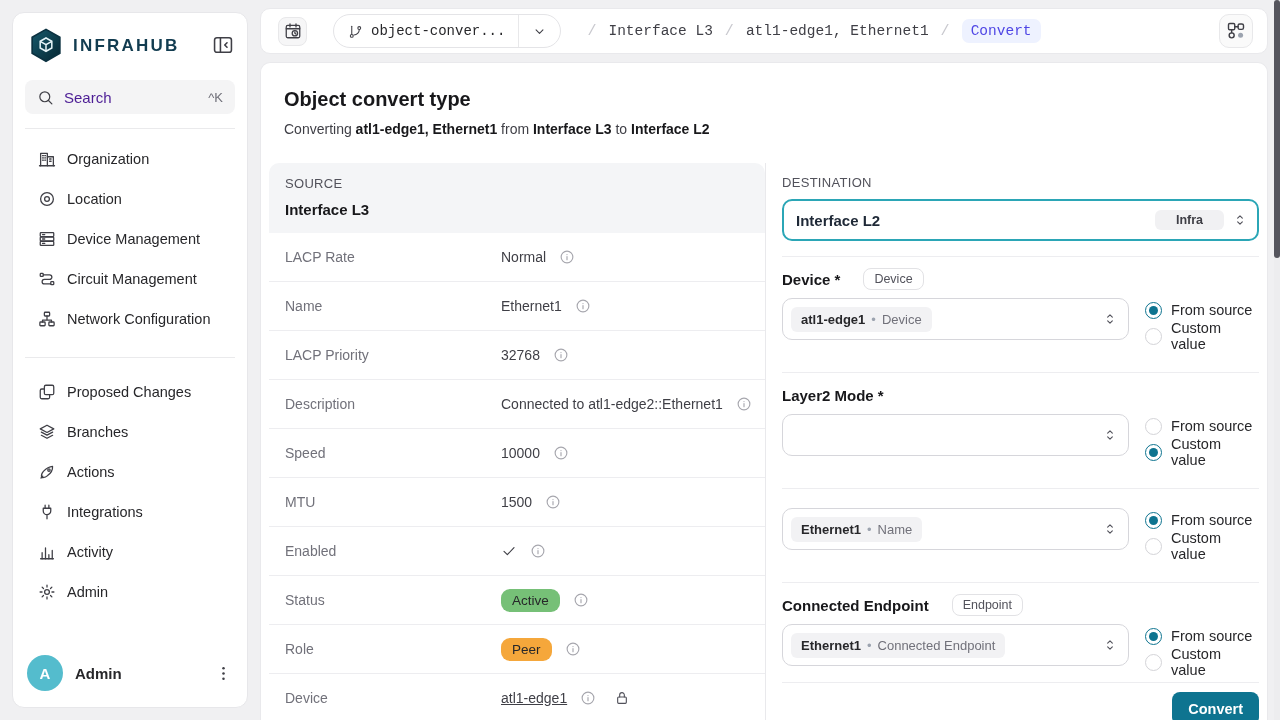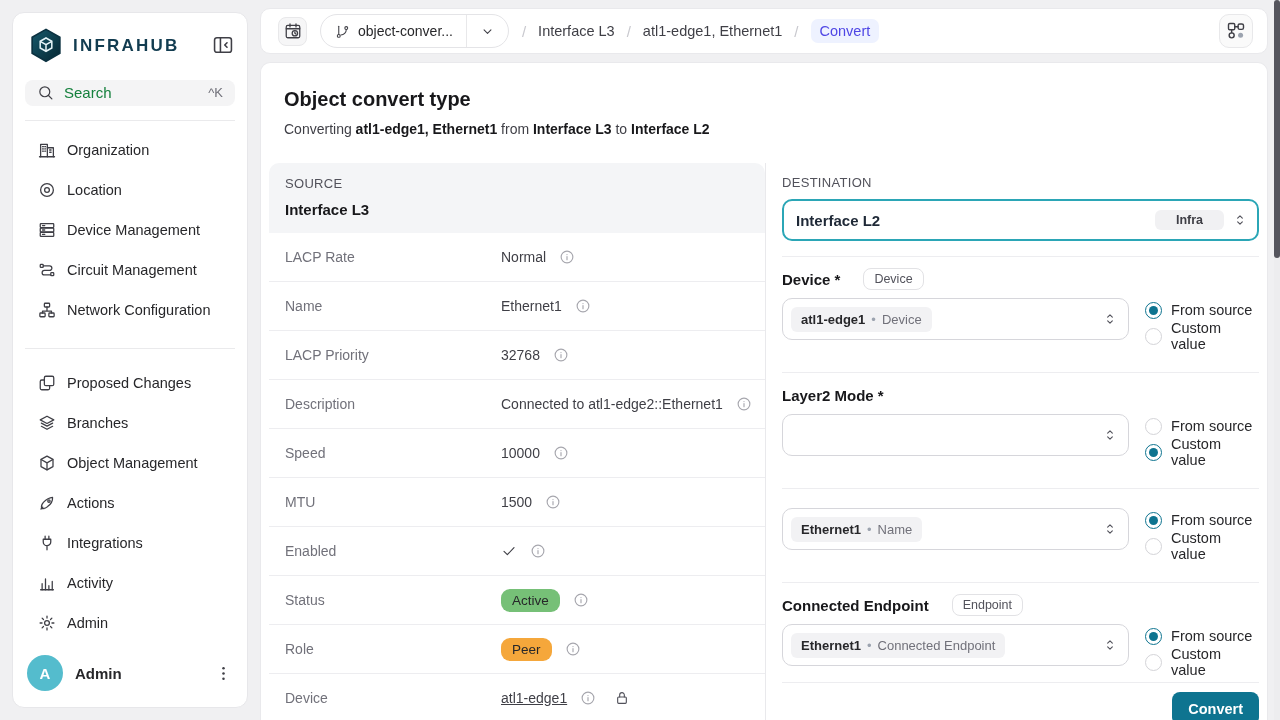--- a/index.html
+++ b/index.html
@@ -9,39 +9,39 @@
   
   .sidebar { position:absolute; left:12px; top:12px; width:236px; height:696px; background:#fff;
              border:1px solid #e7e7ea; border-radius:12px; display:flex; flex-direction:column; }
   .logo-row { display:flex; align-items:center; gap:10px; padding:15px 12px 10px 16px; }
   .logo-text { font-size:17px; font-weight:800; letter-spacing:2.2px; color:#123c50; }
   .collapse-btn { margin-left:auto; background:none; border:none; color:#9a9aa3; width:24px; height:24px; cursor:pointer; }
   .collapse-btn svg { width:22px; height:22px; }
   .search { margin:6px 12px 0; height:34px; background:#f4f4f5; border-radius:8px; display:flex; align-items:center;
             gap:10px; padding:0 12px; cursor:pointer; }
   .search .icon svg { width:17px; height:17px; }
-  .search-text { color:#15803d; font-size:15px; }
+  .search-text { color:#4c1d95; font-size:15px; }
   .search-kbd { margin-left:auto; color:#71717a; font-size:13px; }
   .divider { height:1px; background:#eaeaec; margin:14px 12px 10px; }
   .divider.mid { margin:18px 12px 14px; }
   .nav-group { display:flex; flex-direction:column; }
   .nav-item { height:40px; display:flex; align-items:center; gap:11px; padding:0 12px 0 19px;
               font-size:14.5px; color:#27272a; cursor:pointer; border-radius:8px; margin:0 6px; }
   .icon { display:inline-flex; color:#3f3f46; }
   .nav-item .icon svg { width:18px; height:18px; }
   .user-row { margin-top:auto; display:flex; align-items:center; gap:12px; padding:12px 14px 16px; cursor:pointer; }
   .avatar { width:36px; height:36px; border-radius:50%; color:#fff; font-weight:700; font-size:15px;
             display:flex; align-items:center; justify-content:center; }
   .user-name { font-size:15px; font-weight:600; color:#27272a; flex:1; }
   .kebab { color:#3f3f46; } .kebab svg { width:19px; height:19px; }
 
   
   .main-col { position:absolute; left:260px; top:0; width:1008px; height:720px; }
   .topbar { position:absolute; top:8px; left:0; width:100%; height:46px; background:#fff; border:1px solid #e9e9ec;
-            border-radius:10px; display:flex; align-items:center; padding:0 14px 0 17px; gap:13px; }
+            border-radius:10px; display:flex; align-items:center; padding:0 14px 0 17px; gap:26px;font-family:Liberation Mono, monospace; }
   .sched-btn { width:29px; height:29px; border-radius:8px; border:1px solid #e8e8ea; background:#f6f6f7;
                display:flex; align-items:center; justify-content:center; color:#3f3f46; cursor:pointer; }
   .sched-btn svg { width:18px; height:18px; }
   .branch-pill { height:34px; border:1px solid #e4e4e7; border-radius:17px; display:flex; align-items:stretch; overflow:hidden; background:#fff; }
   .branch-main { display:flex; align-items:center; gap:8px; padding:0 13px 0 14px; font-size:14px; font-weight:500; cursor:pointer; }
   .branch-main .icon svg { width:15px; height:15px; }
   .branch-caret { display:flex; align-items:center; padding:0 13px; border-left:1px solid #e8e8ea; color:#3f3f46; cursor:pointer; }
   .branch-caret svg { width:15px; height:15px; }
   .breadcrumb { display:flex; align-items:center; gap:12px; font-size:14.5px; color:#3f3f46; }
   .crumb-sep { color:#c8c8ce; font-size:15px; }
@@ -222,29 +222,20 @@
             <svg viewBox="0 0 24 24" fill="none" stroke="currentColor" stroke-width="1.7" stroke-linecap="round" stroke-linejoin="round">
               <path d="M12 3l9 4.8L12 12.6 3 7.8 12 3z"></path>
               <path d="M4.5 12.2L12 16.2l7.5-4M4.5 16.4L12 20.4l7.5-4"></path>
             </svg>
           </span>
           <span class="nav-label">Branches</span>
         </div>
         <div class="nav-item">
           <span class="icon ">
             <svg viewBox="0 0 24 24" fill="none" stroke="currentColor" stroke-width="1.7" stroke-linecap="round" stroke-linejoin="round">
-              <path d="M12 2.8l8 4.4v9.6l-8 4.4-8-4.4V7.2l8-4.4z"></path>
-              <path d="M4.2 7.4L12 11.8l7.8-4.4M12 11.8V21"></path>
-            </svg>
-          </span>
-          <span class="nav-label">Object Management</span>
-        </div>
-        <div class="nav-item">
-          <span class="icon ">
-            <svg viewBox="0 0 24 24" fill="none" stroke="currentColor" stroke-width="1.7" stroke-linecap="round" stroke-linejoin="round">
               <path d="M4.8 19.2c-.4-2 0-5.6 2.4-8C10.4 8 14 5 19.4 4.6c.4 5.4-2.4 9-6.6 12.2-2.4 2.4-6 2.8-8 2.4z"></path>
               <circle cx="14.6" cy="9.4" r="1.6"></circle>
               <path d="M4 20l2.4-2.4"></path>
             </svg>
           </span>
           <span class="nav-label">Actions</span>
         </div>
         <div class="nav-item">
           <span class="icon ">
             <svg viewBox="0 0 24 24" fill="none" stroke="currentColor" stroke-width="1.7" stroke-linecap="round" stroke-linejoin="round">

